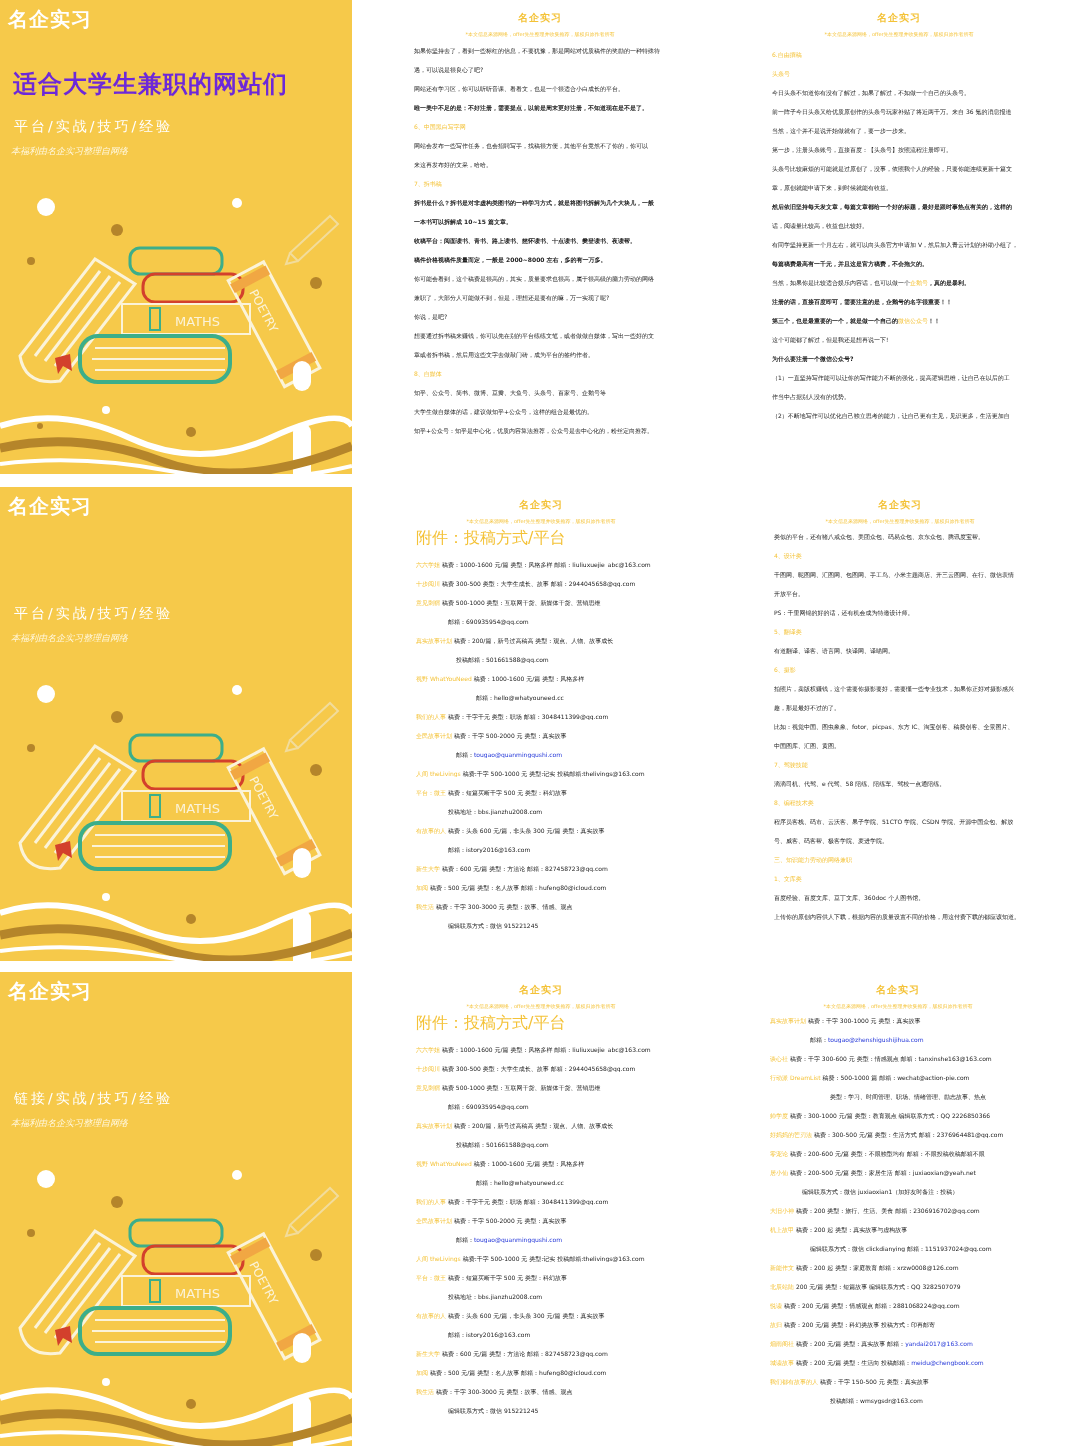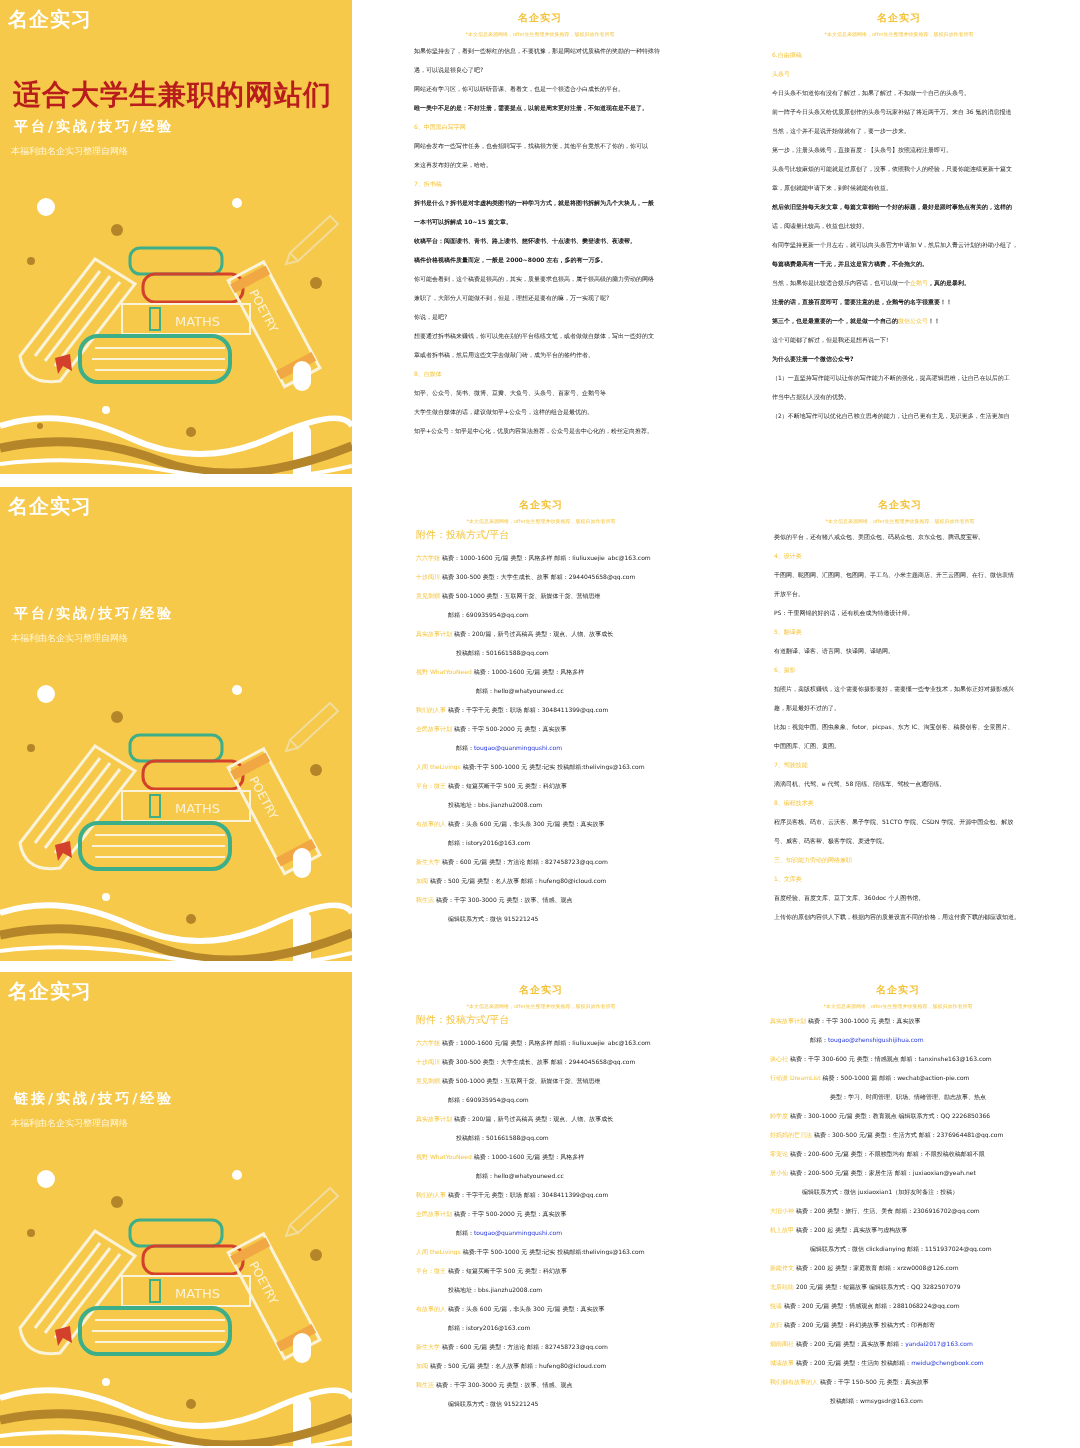--- a/index.html
+++ b/index.html
@@ -1,36 +1,36 @@
 <!DOCTYPE html>
 <html><head>
 <meta charset="utf-8">
 <style>
   * { box-sizing: border-box; margin: 0; padding: 0; }
   body { width: 1080px; height: 1448px; background: #ffffff; font-family: "DejaVu Sans", "Liberation Sans", sans-serif; overflow: hidden; position: relative; }
   .grid { position: absolute; left: 0; top: 0; width: 1080px; height: 1294px; }
   .cover { position: absolute; width: 352px; height: 474px; background: #f6c94a; overflow: hidden; }
   .cover .logo { position: absolute; left: 8px; top: 6px; font-size: 20px; font-weight: bold; color: #ffffff; letter-spacing: 1px; }
-  .cover .title { position: absolute; left: 13px; top: 76px; font-size: 28px; font-weight: bold; color: #b91c1c; letter-spacing: 1px; white-space: nowrap; }
-  .cover .subtitle { position: absolute; left: 14px; top: 118px; font-size: 14px; font-weight: bold; color: #ffffff; letter-spacing: 3px; }
-  .cover .credit { position: absolute; left: 11px; top: 145px; font-size: 9px; color: #fff8e0; }
+  .cover .title { position: absolute; left: 13px; top: 68px; font-size: 24px; font-weight: bold; color: #6d28d9; letter-spacing: 1px; white-space: nowrap; }
+  .cover .subtitle { position: absolute; left: 14px; top: 118px; font-size: 14px; font-weight: normal; color: #ffffff; letter-spacing: 3px; }
+  .cover .credit { position: absolute; left: 11px; top: 145px; font-size: 9px; color: #fff8e0; font-style: italic; }
   .cover svg.art { position: absolute; left: 0; top: 176px; width: 352px; height: 298px; }
   .doc { position: absolute; width: 356px; height: 474px; background: #ffffff; padding: 0 24px 0 52px; overflow: hidden; }
   .doc .dhead { text-align: center; margin-left: -28px; }
   .doc .dlogo { display: block; color: #f4c237; font-weight: bold; font-size: 10px; padding-top: 11px; letter-spacing: 1px; }
   .doc .dnote { display: block; color: #f4c237; font-size: 5px; margin-top: 6px; }
   .doc .line { font-size: 6px; color: #222; line-height: 7px; margin-top: 12px; white-space: nowrap; overflow: hidden; }
   .doc .line.bold { font-weight: bold; }
   .doc .line .hl { color: #f4c237; font-weight: normal; }
   .doc .line a { color: #2235d8; text-decoration: underline; }
   .doc .line.sec { color: #f4c237; }
   .doc .line.indent1 { padding-left: 32px; }
   .doc .line.indent2 { padding-left: 40px; }
   .doc .line.indent3 { padding-left: 60px; }
-  .doc .attach { color: #f4c237; font-size: 10px; margin-top: 4px; }
+  .doc .attach { color: #f4c237; font-size: 16px; margin-top: 4px; }
 </style>
 </head>
 <body>
 
 <div class="grid">
 
   <div class="cover" style="left:0;top:0;">
     <div class="logo">名企实习</div>
     <div class="title">适合大学生兼职的网站们</div>
     <div class="subtitle">平台/实战/技巧/经验</div>

